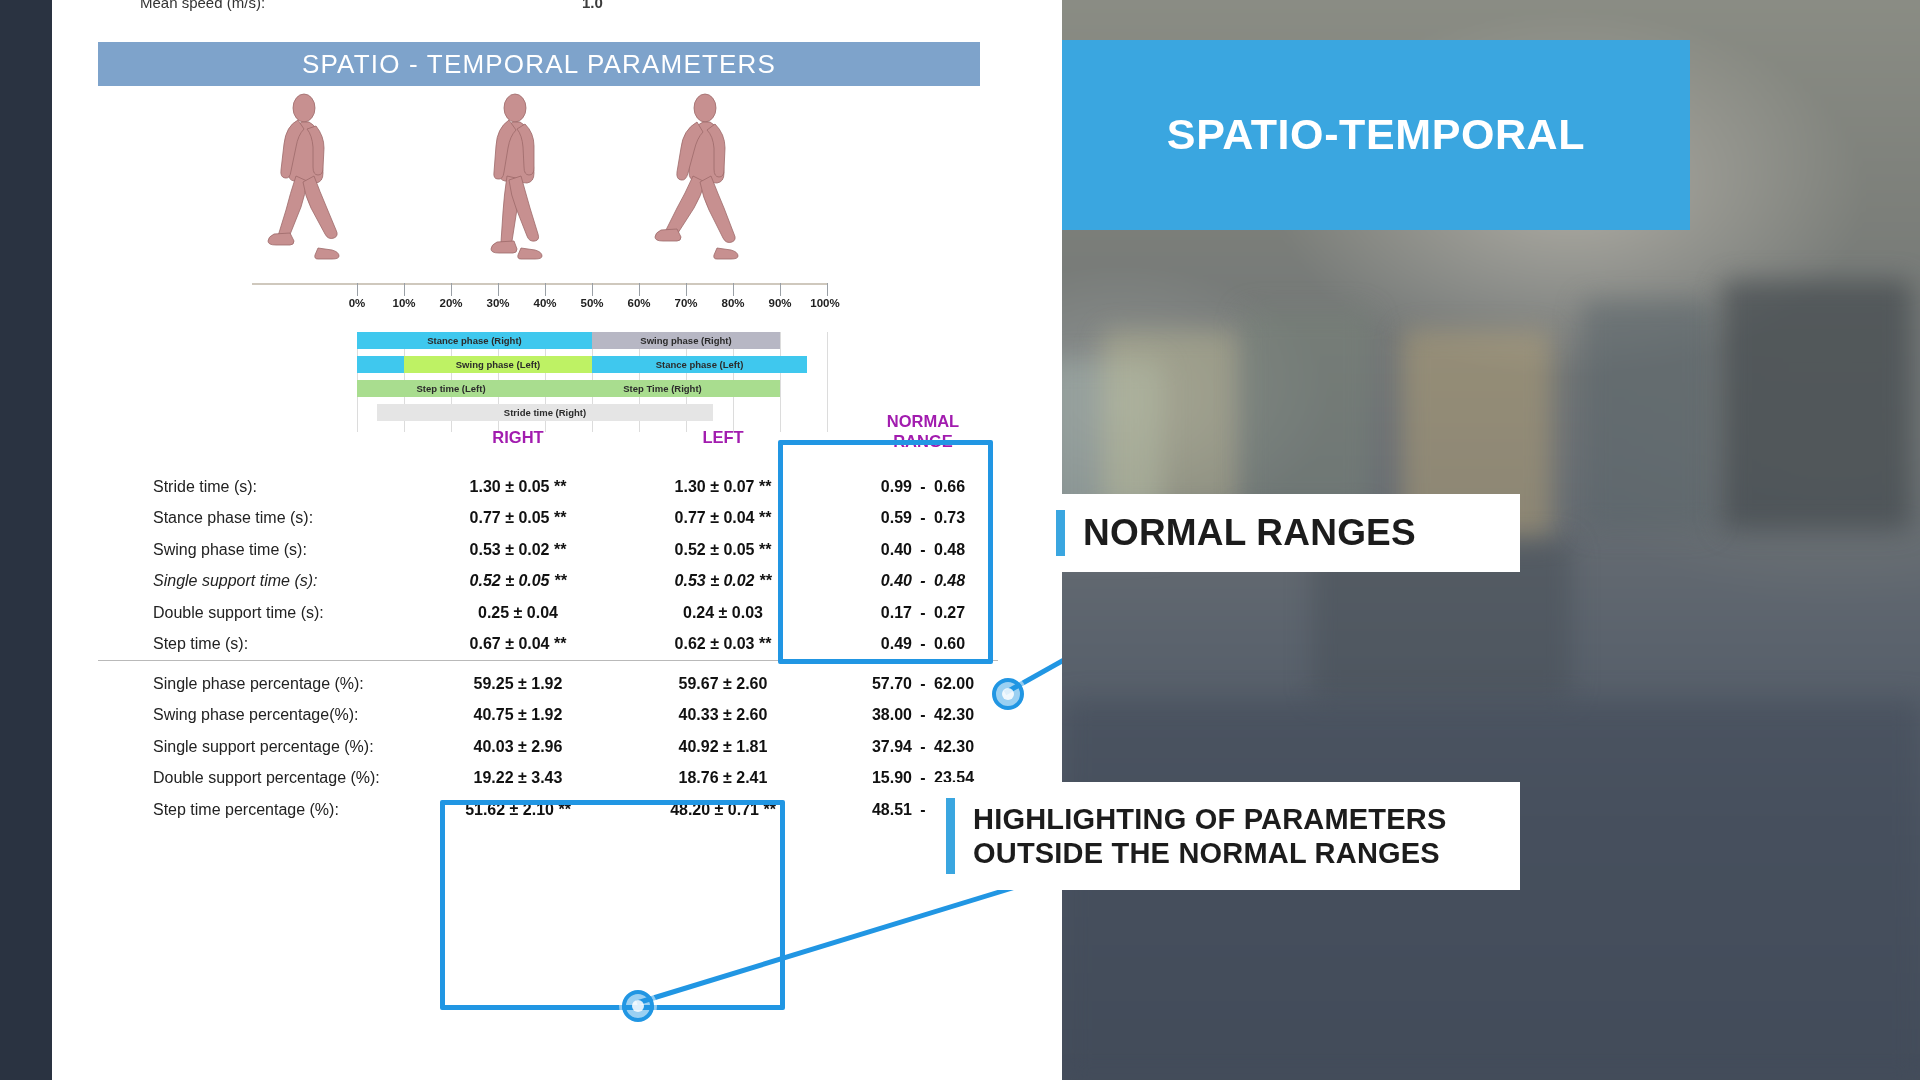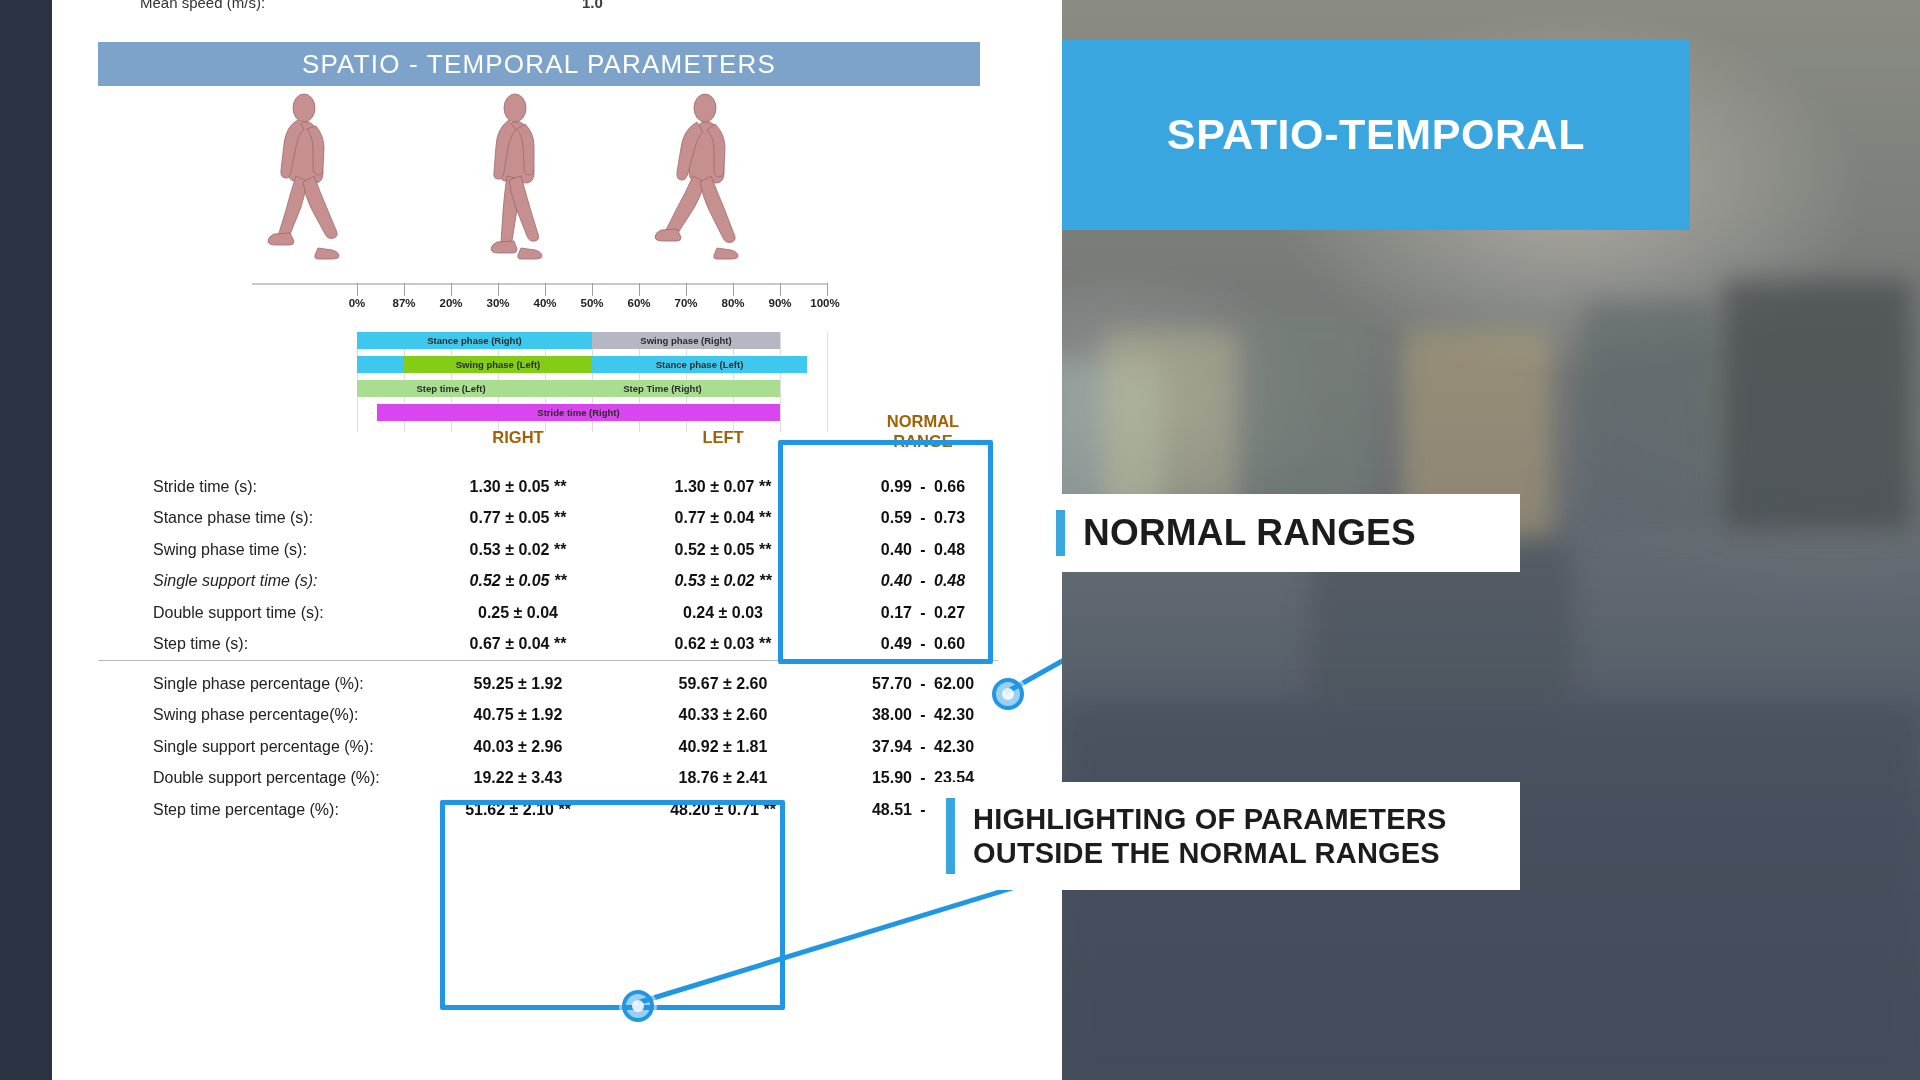--- a/index.html
+++ b/index.html
@@ -73,21 +73,21 @@
   .phasebar {
     position: absolute; height: 17px;
     display: flex; align-items: center; justify-content: center;
     font-size: 9.5px; font-weight: 700; color: #2b2b2b;
     overflow: hidden; white-space: nowrap;
   }
 
   
   #table { position: absolute; left: 46px; top: 440px; width: 900px; }
   .col-hdr {
-    position: absolute; font-size: 16.5px; font-weight: 700; color: #a16207;
+    position: absolute; font-size: 16.5px; font-weight: 700; color: #a21caf;
     text-align: center;
   }
   .row { position: absolute; left: 0; width: 900px; height: 40px; }
   .row .label {
     position: absolute; left: 55px; top: 8px;
     font-size: 16px; color: #222; font-weight: 400;
   }
   .row .cell {
     position: absolute; top: 8px; font-size: 16px; font-weight: 700; color: #111;
     text-align: center;
@@ -239,21 +239,21 @@
         <div class="tickmark" style="left:94px;"></div>
         <div class="tickmark" style="left:141px;"></div>
         <div class="tickmark" style="left:188px;"></div>
         <div class="tickmark" style="left:235px;"></div>
         <div class="tickmark" style="left:282px;"></div>
         <div class="tickmark" style="left:329px;"></div>
         <div class="tickmark" style="left:376px;"></div>
         <div class="tickmark" style="left:423px;"></div>
         <div class="tickmark" style="left:470px;"></div>
         <span class="ticklabel" style="left:0px;">0%</span>
-        <span class="ticklabel" style="left:47px;">87%</span>
+        <span class="ticklabel" style="left:47px;">10%</span>
         <span class="ticklabel" style="left:94px;">20%</span>
         <span class="ticklabel" style="left:141px;">30%</span>
         <span class="ticklabel" style="left:188px;">40%</span>
         <span class="ticklabel" style="left:235px;">50%</span>
         <span class="ticklabel" style="left:282px;">60%</span>
         <span class="ticklabel" style="left:329px;">70%</span>
         <span class="ticklabel" style="left:376px;">80%</span>
         <span class="ticklabel" style="left:423px;">90%</span>
         <span class="ticklabel" style="left:468px;">100%</span>
       </div>
@@ -268,27 +268,27 @@
         <div class="gridline" style="left:282px;"></div>
         <div class="gridline" style="left:329px;"></div>
         <div class="gridline" style="left:376px;"></div>
         <div class="gridline" style="left:423px;"></div>
         <div class="gridline" style="left:470px;"></div>
 
         <div class="phasebar" style="left:0px;   top:0px;  width:235px; background:#3fc8ee;">Stance phase (Right)</div>
         <div class="phasebar" style="left:235px; top:0px;  width:188px; background:#b7b7c4;">Swing phase (Right)</div>
 
         <div class="phasebar" style="left:0px;   top:24px; width:47px;  background:#3fc8ee;"></div>
-        <div class="phasebar" style="left:47px;  top:24px; width:188px; background:#84cc16;">Swing phase (Left)</div>
+        <div class="phasebar" style="left:47px;  top:24px; width:188px; background:#bef264;">Swing phase (Left)</div>
         <div class="phasebar" style="left:235px; top:24px; width:215px; background:#3fc8ee;">Stance phase (Left)</div>
 
         <div class="phasebar" style="left:0px;   top:48px; width:188px; background:#a9dd8f;">Step time (Left)</div>
         <div class="phasebar" style="left:188px; top:48px; width:235px; background:#a9dd8f;">Step Time (Right)</div>
 
-        <div class="phasebar" style="left:20px;  top:72px; width:403px; background:#d946ef;">Stride time (Right)</div>
+        <div class="phasebar" style="left:20px;  top:72px; width:336px; background:#e5e5e5;">Stride time (Right)</div>
       </div>
 
       <div id="table">
         <div class="col-hdr" style="left:320px; top:-12px; width:200px;">RIGHT</div>
         <div class="col-hdr" style="left:525px; top:-12px; width:200px;">LEFT</div>
         <div class="col-hdr" style="left:740px; top:-28px; width:170px; line-height:1.2;">
           <div>NORMAL</div>
           <div>RANGE</div>
         </div>
 

